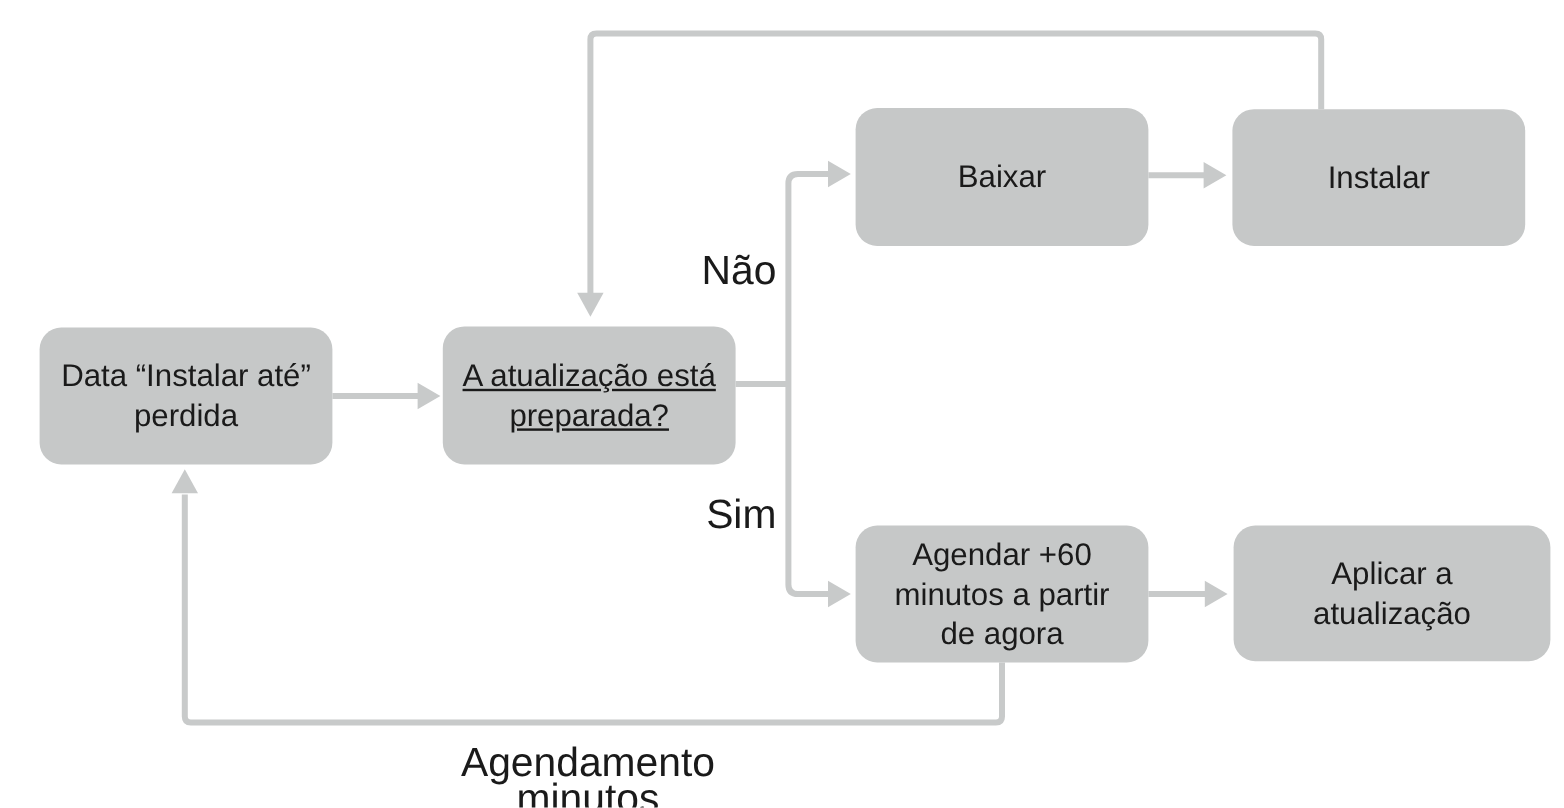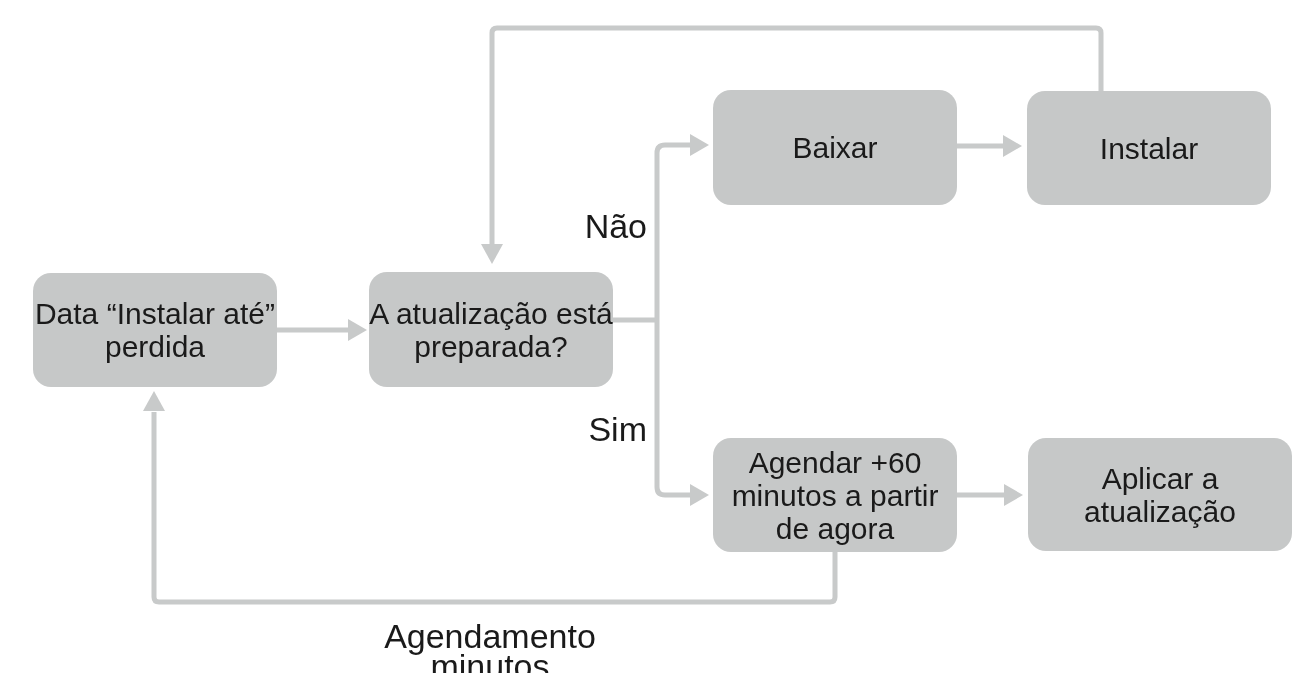--- a/index.html
+++ b/index.html
@@ -36,27 +36,27 @@
     stroke: none;
   }
   .node {
     position: absolute;
     background: var(--node-fill);
     border-radius: 18px;
     display: flex;
     align-items: center;
     justify-content: center;
     text-align: center;
-    font-size: 30px;
+    font-size: 26px;
     line-height: 33px;
     color: var(--text);
     white-space: pre-line;
   }
   .node-1 { left: 33px;   top: 273px; width: 244px; height: 114px; justify-content: center; }
-  .node-2 { left: 369px;  top: 272px; width: 244px; height: 115px; }
+  .node-2 { left: 369px;  top: 272px; width: 244px; height: 115px; text-decoration: underline; }
   .node-3 { left: 713px;  top: 90px;  width: 244px; height: 115px; }
   .node-4 { left: 1027px; top: 91px;  width: 244px; height: 114px; }
   .node-5 { left: 713px;  top: 438px; width: 244px; height: 114px; }
   .node-6 { left: 1028px; top: 438px; width: 264px; height: 113px; }
   .edge-label {
     position: absolute;
     font-size: 34px;
     line-height: 30px;
     color: var(--text);
   }

